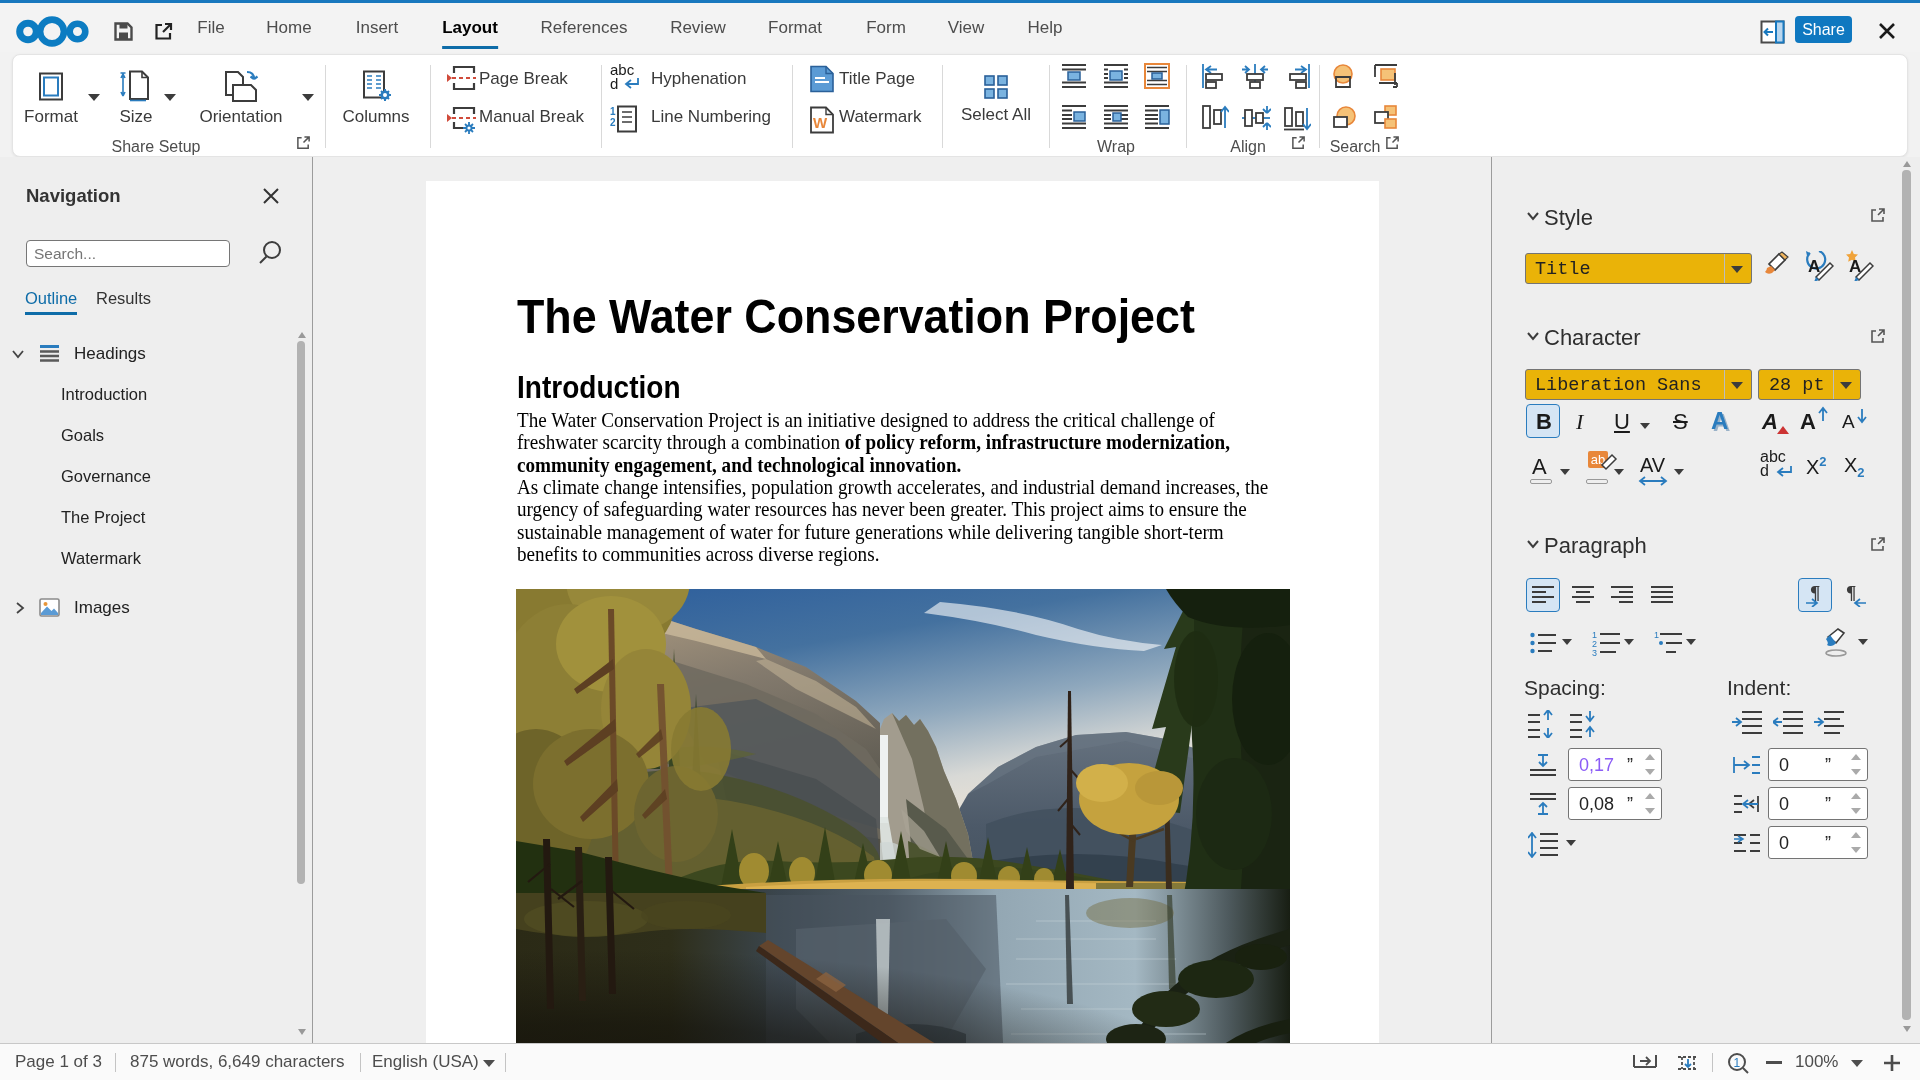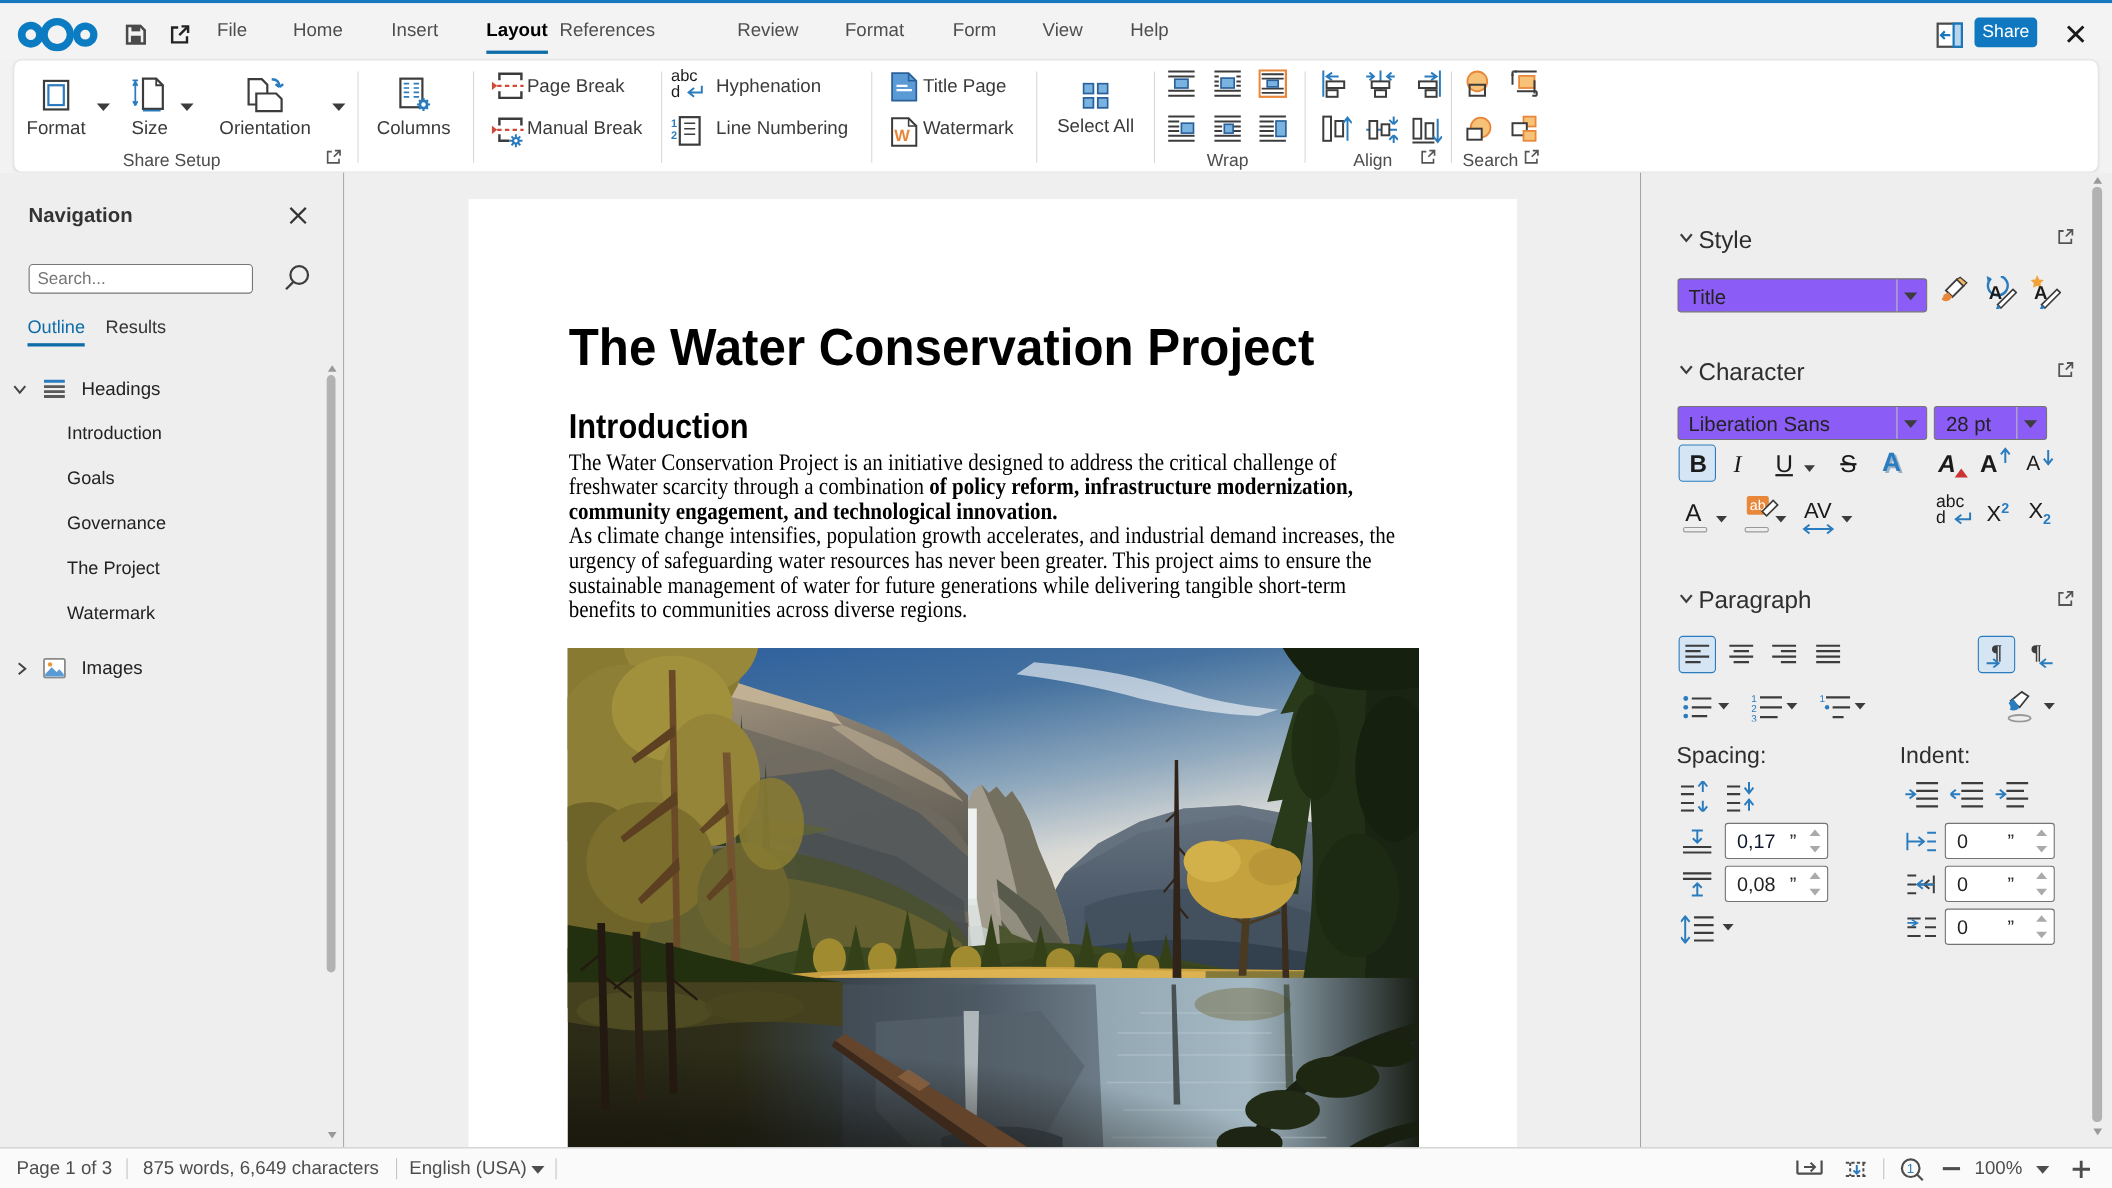--- a/index.html
+++ b/index.html
@@ -24,21 +24,21 @@
 #vline2 { position:absolute; left:1491px; top:0; width:1px; height:886px; background:#9c9c9c; }
 #rightbar { position:absolute; left:1492px; top:0; width:428px; height:886px; background:#eeeeee; }
 #page { position:absolute; left:113px; top:24px; width:953px; height:1400px; background:#ffffff; }
 
 #statusbar { left:0; top:1043px; width:1920px; height:37px; background:#fafafa; border-top:1px solid #c8c8c8; }
 .stext { position:absolute; top:0; height:37px; line-height:36px; font-size:17px; color:#4d4d4d; }
 .ssep { position:absolute; top:9px; width:1px; height:19px; background:#c4c4c4; }
 
 .docline { position:absolute; left:90.5px; font-family:"Liberation Serif", serif; font-size:21.5px; line-height:1; white-space:nowrap; color:#000; transform:scaleX(0.89); transform-origin:0 0; }
 
-.combo { position:absolute; background:#8b5cf6; border:1px solid #747474; border-radius:3px; }
+.combo { position:absolute; background:#eab308; border:1px solid #747474; border-radius:3px;font-family:Liberation Mono, monospace; }
 .combo .arrowbox { position:absolute; right:0; top:0; bottom:0; width:27px; border-left:1px solid #bdbdbd; }
 .combo .arr { position:absolute; right:8px; top:50%; margin-top:-3px; width:0; height:0; border-left:6px solid transparent; border-right:6px solid transparent; border-top:7px solid #3c3c3c; }
 .spin { position:absolute; background:#ffffff; border:1px solid #747474; border-radius:3px; }
 .sbtn { position:absolute; border:1px solid #2a7cbe; border-radius:4px; background:#d5e5f4; }
 .extlink { position:absolute; }
 </style>
 </head>
 <body>
 <div id="topstrip" class="abs"></div>
 <div id="menubar" class="abs">
@@ -54,21 +54,21 @@
   </svg>
   <svg class="abs" style="left:154px;top:19px" width="19" height="19" viewBox="0 0 19 19">
     <path d="M8 3 H2.5 V16.5 H16 V11" fill="none" stroke="#232323" stroke-width="2.2"></path>
     <path d="M11 2 H17 V8" fill="none" stroke="#232323" stroke-width="2.2"></path>
     <path d="M16.5 2.5 L9 10" fill="none" stroke="#232323" stroke-width="2.2"></path>
   </svg>
   <span class="menuitem" style="left:211px">File</span>
   <span class="menuitem" style="left:289px">Home</span>
   <span class="menuitem" style="left:377px">Insert</span>
   <span class="menuitem" style="left:470px;color:#000;font-weight:bold;">Layout<span style="position:absolute;left:0;right:0;bottom:3px;height:3px;background:#0e6ca8"></span></span>
-  <span class="menuitem" style="left:552px">References</span>
+  <span class="menuitem" style="left:584px">References</span>
   <span class="menuitem" style="left:698px">Review</span>
   <span class="menuitem" style="left:795px">Format</span>
   <span class="menuitem" style="left:886px">Form</span>
   <span class="menuitem" style="left:966px">View</span>
   <span class="menuitem" style="left:1045px">Help</span>
   <svg class="abs" style="left:1760px;top:17px" width="25" height="24" viewBox="0 0 25 24">
     <rect x="1.5" y="1.5" width="22" height="21" fill="#ffffff" stroke="#4a4a4a" stroke-width="2"></rect>
     <rect x="16" y="1.5" width="7.5" height="21" fill="#b9d6ee" stroke="#1878be" stroke-width="2"></rect>
     <path d="M13 12 H5 M8 8.5 L4.5 12 L8 15.5" fill="none" stroke="#1878be" stroke-width="2"></path>
   </svg>
@@ -698,21 +698,21 @@
     <svg class="abs" style="left:322px;top:553px" width="30" height="26" viewBox="0 0 30 26">
         <path d="M10 2 H30 M10 9 H26 M10 16 H30 M10 23 H26" stroke="#3c3c3c" stroke-width="2"></path>
         <path d="M0 12 H8 M4 8 L9 12 L4 16" fill="none" stroke="#2a7cbe" stroke-width="1.8"></path>
       </svg>
 
     <svg class="abs" style="left:38px;top:596px" width="26" height="24" viewBox="0 0 26 24">
         <path d="M0 22 H26 M0 17 H26" stroke="#3c3c3c" stroke-width="2"></path>
         <path d="M13 2 V13 M8 2 H18 M9 9 L13 13 L17 9" fill="none" stroke="#2a7cbe" stroke-width="1.8"></path>
       </svg>
     <div class="spin" style="left:76px;top:591px;width:94px;height:33px;">
-      <span style="position:absolute;left:10px;top:6px;font-size:18px;color:#0f172a;">0,17</span>
+      <span style="position:absolute;left:10px;top:6px;font-size:18px;color:#8b5cf6;">0,17</span>
       <span style="position:absolute;left:58px;top:6px;font-size:18px;color:#222;">”</span>
       <span style="position:absolute;right:6px;top:5px;width:0;height:0;border-left:5px solid transparent;border-right:5px solid transparent;border-bottom:6px solid #aaa;"></span>
       <span style="position:absolute;right:6px;bottom:5px;width:0;height:0;border-left:5px solid transparent;border-right:5px solid transparent;border-top:6px solid #aaa;"></span>
     </div>
     <svg class="abs" style="left:38px;top:635px" width="26" height="24" viewBox="0 0 26 24">
         <path d="M0 2 H26 M0 7 H26" stroke="#3c3c3c" stroke-width="2"></path>
         <path d="M13 22 V11 M8 22 H18 M9 15 L13 11 L17 15" fill="none" stroke="#2a7cbe" stroke-width="1.8"></path>
       </svg>
     <div class="spin" style="left:76px;top:630px;width:94px;height:33px;">
       <span style="position:absolute;left:10px;top:6px;font-size:18px;color:#222;">0,08</span>

